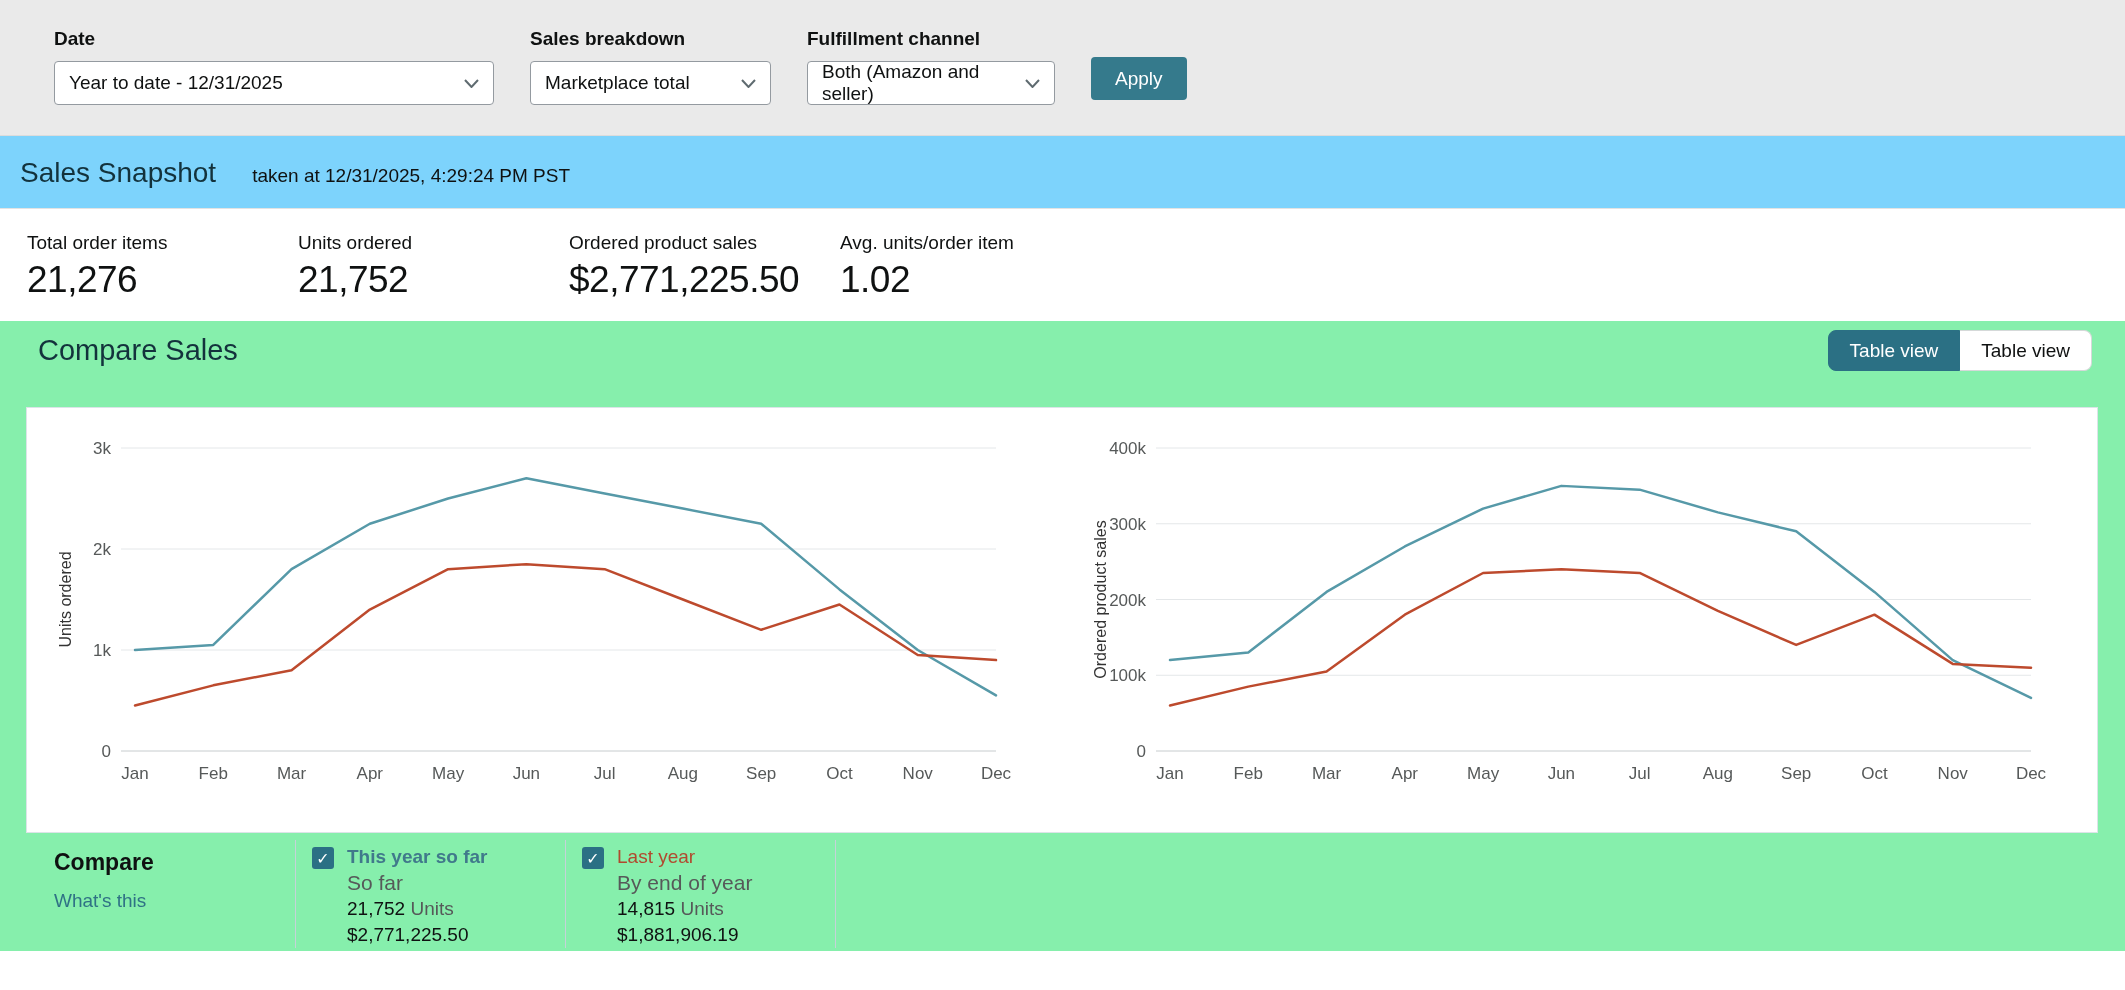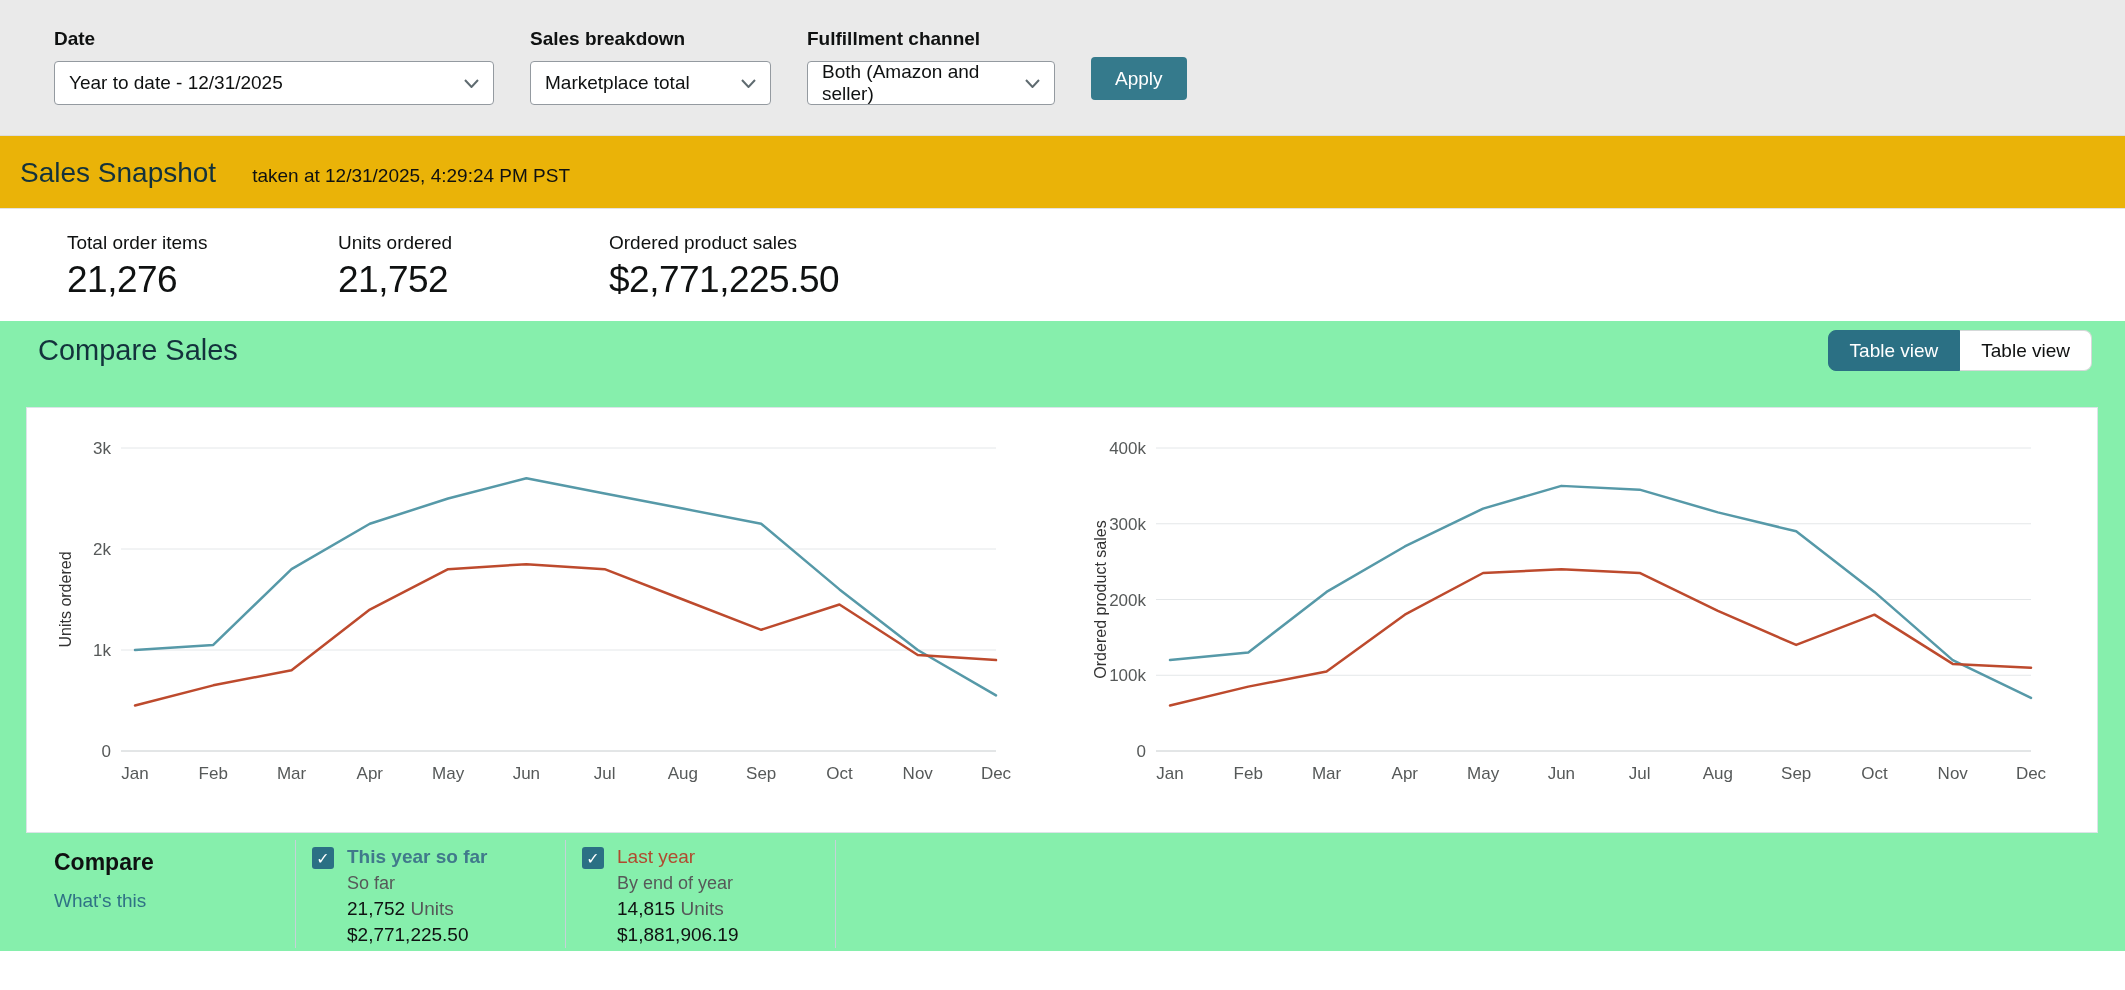--- a/index.html
+++ b/index.html
@@ -16,24 +16,24 @@
             padding:0 14px; font-size:19px; color:#0f1111; cursor:pointer; }
   .select-date { width:440px; }
   .select-breakdown { width:241px; }
   .select-channel { width:248px; }
   .chev { display:flex; align-items:center; margin-left:12px; }
   .apply-btn { margin-top:29px; height:43px; padding:0 24px; background:#357a8c; color:#fff;
                font-size:19px; font-family:inherit; border:none; border-radius:4px; cursor:pointer; }
 
   
   .snapshot-header { display:flex; align-items:baseline; padding:21px 0 19px 20px;
-                     border-bottom:1px solid #e3e3e3; background:#eab308; }
+                     border-bottom:1px solid #e3e3e3; background:#7dd3fc; }
   .snapshot-title { font-size:28px; font-weight:500; color:#13323c; line-height:32px; }
   .taken-at { font-size:19px; color:#0f1111; margin-left:36px; }
-  .metrics { display:flex; padding:23px 0 0 27px; background:#fff; height:112px;margin-left:40px; }
+  .metrics { display:flex; padding:23px 0 0 27px; background:#fff; height:112px; }
   .metric { width:271px; }
   .metric-label { font-size:19px; color:#0f1111; margin-bottom:5px; }
   .metric-value { font-size:37px; color:#0f1111; letter-spacing:-0.5px; }
 
   
   .compare-section { background:#86efac; height:630px; padding-top:9px; }
   .compare-header { display:flex; justify-content:space-between; align-items:center;
                     padding:0 33px 0 38px; height:41px; }
   .compare-title { font-size:29px; font-weight:500; color:#13323c; }
   .view-toggle { display:flex; }
@@ -51,21 +51,21 @@
   .legend-title { font-size:23px; font-weight:700; color:#0f1111; }
   .whats-this { font-size:19px; color:#2f7285; margin-top:14px; display:inline-block;
                 cursor:pointer; text-decoration:none; }
   .legend-col { width:270px; border-left:1px solid #c5d2d8; height:108px;
                 display:flex; align-items:flex-start; padding:4px 0 0 16px; gap:13px; }
   .legend-divider { border-left:1px solid #c5d2d8; height:108px; width:1px; }
   .checkbox { width:22px; height:22px; flex:none; border-radius:3px; background:#2b7084;
               color:#fff; font-size:16px; display:flex; align-items:center; justify-content:center;
               margin-top:3px; cursor:pointer; }
   .series-name { font-size:19px; line-height:26px; }
-  .series-sub { font-size:18px; line-height:26px; color:#565959; }
+  .series-sub { font-size:21px; line-height:26px; color:#565959; }
   .series-units { font-size:19px; line-height:26px; color:#0f1111; }
   .series-units .suffix { color:#565959; }
   .series-sales { font-size:19px; line-height:26px; color:#0f1111; }
 </style>
 </head>
 <body>
 
 <div class="page">
 
   <div class="filter-bar">
@@ -115,20 +115,24 @@
         <div class="metric-label">Total order items</div>
         <div class="metric-value">21,276</div>
       </div>
       <div class="metric">
         <div class="metric-label">Units ordered</div>
         <div class="metric-value">21,752</div>
       </div>
       <div class="metric">
         <div class="metric-label">Ordered product sales</div>
         <div class="metric-value">$2,771,225.50</div>
+      </div>
+      <div class="metric">
+        <div class="metric-label">Avg. units/order item</div>
+        <div class="metric-value">1.02</div>
       </div>
     </div>
   </div>
 
   <div class="compare-section">
     <div class="compare-header">
       <span class="compare-title">Compare Sales</span>
       <div class="view-toggle">
         <button class="toggle-btn active">Table view</button>
         <button class="toggle-btn inactive">Table view</button>

